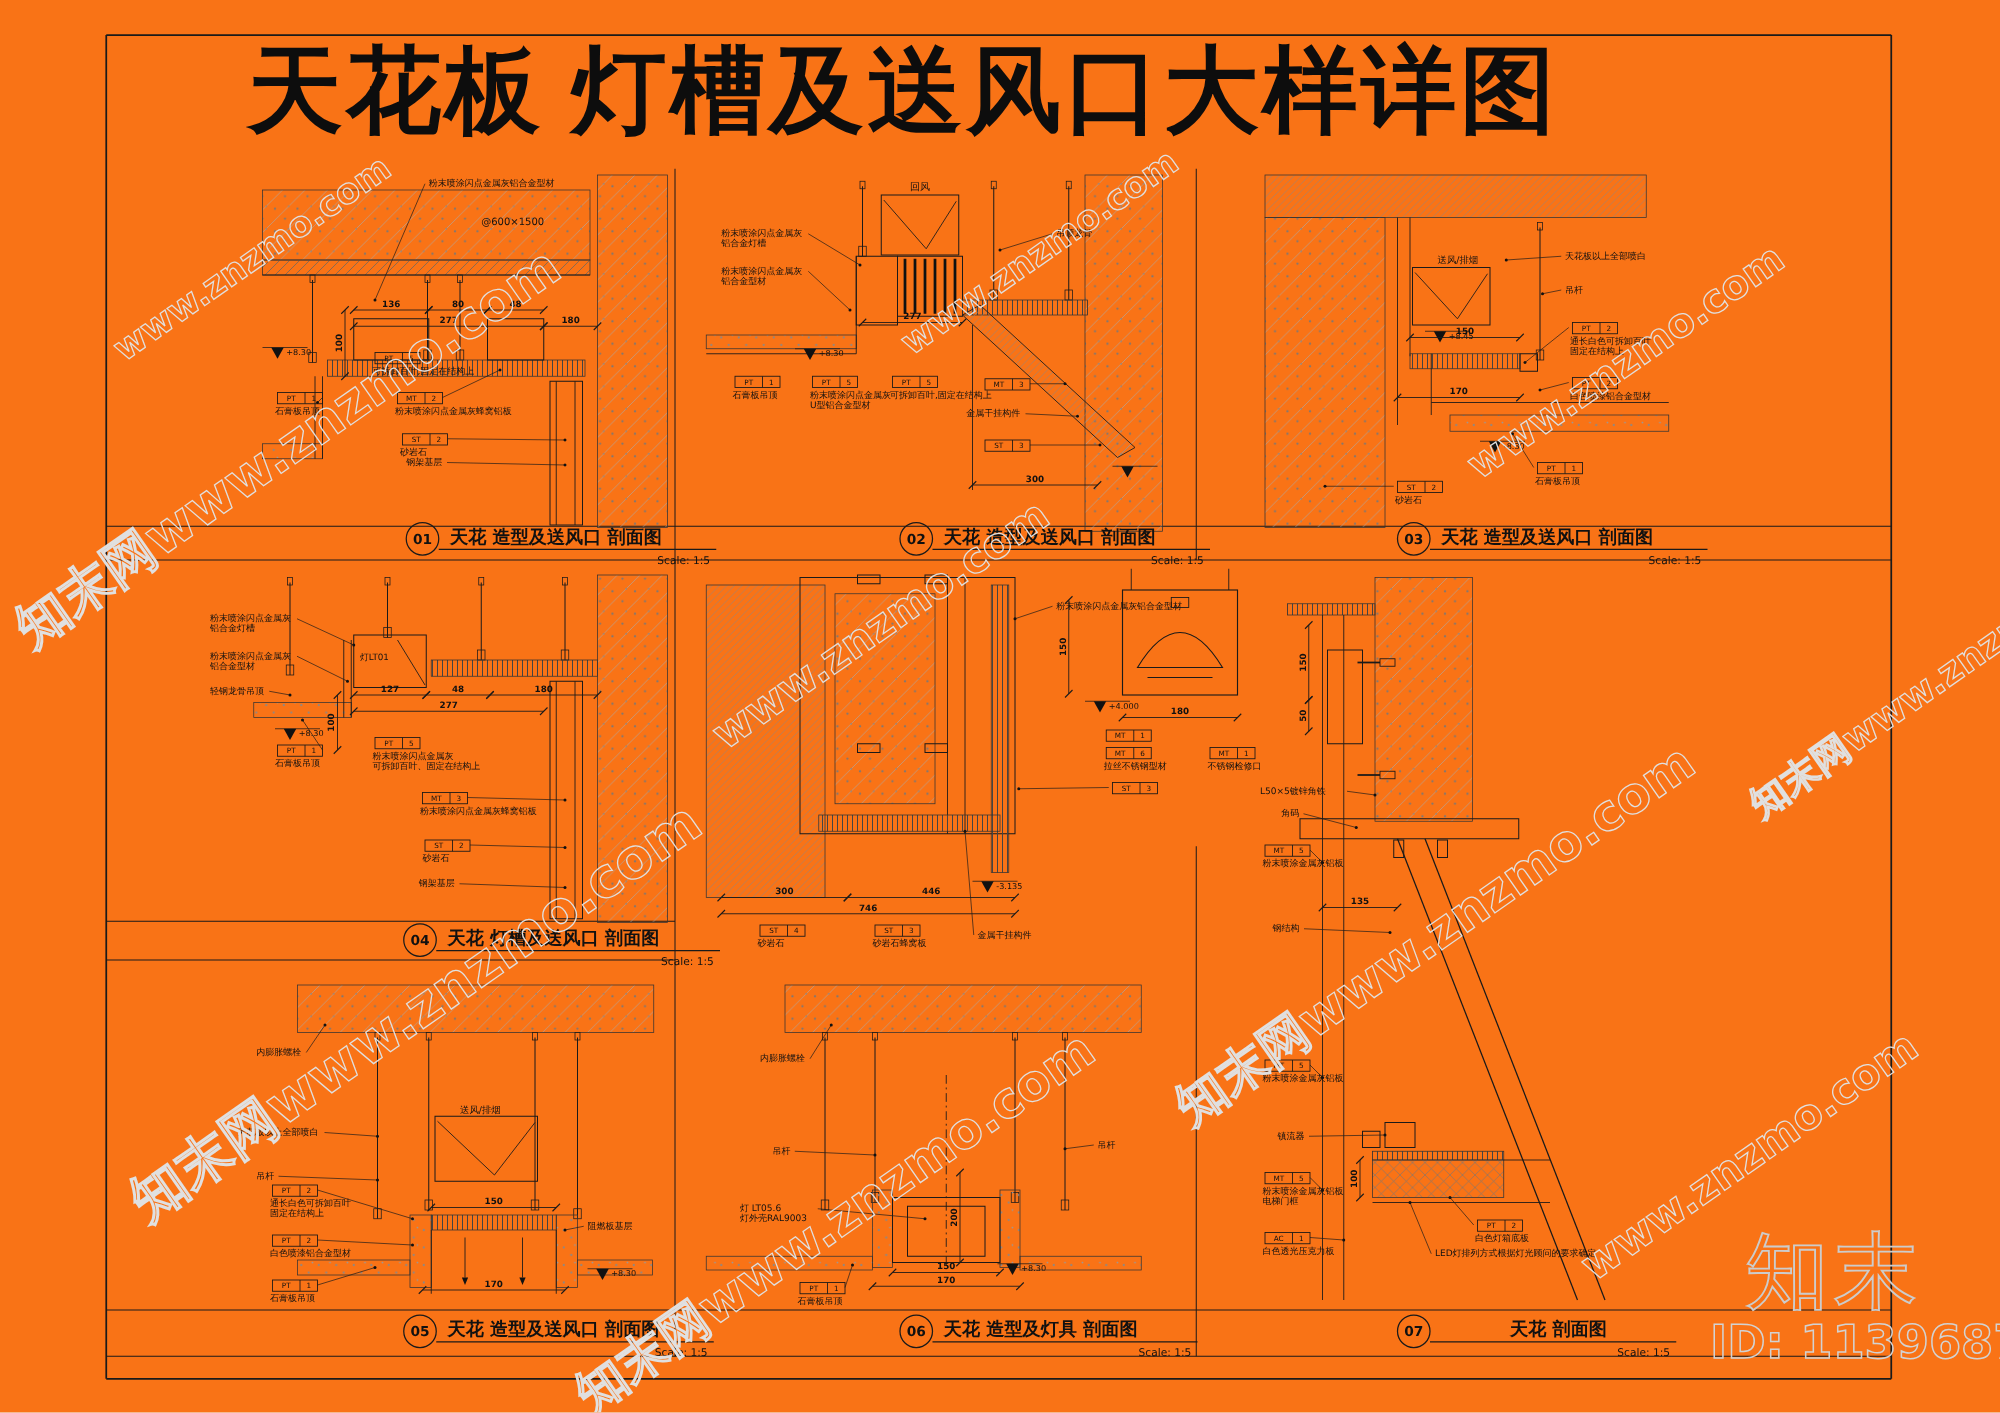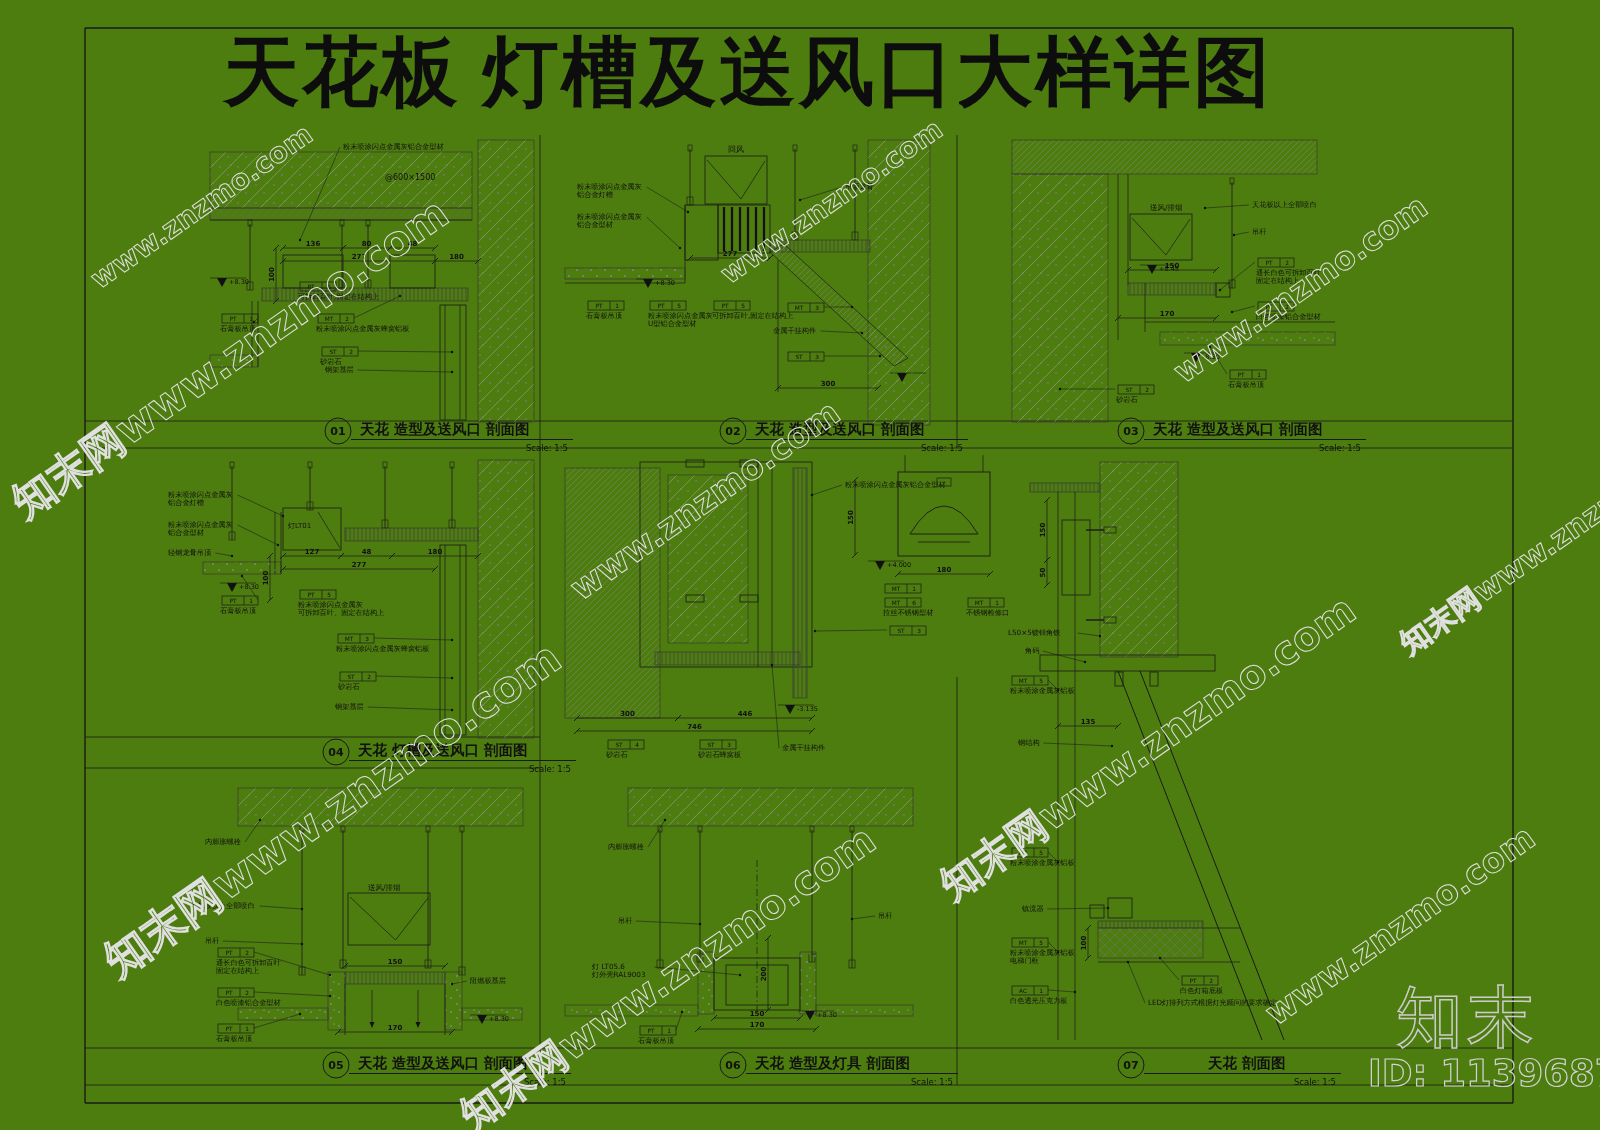--- a/index.html
+++ b/index.html
@@ -1,17 +1,17 @@
 <!DOCTYPE html>
 <html><head>
 <meta charset="utf-8">
 <style>
   html,body{margin:0;padding:0;background:#f2f2f2;}
-  #sheet{position:relative;width:1600px;height:1130px;background:#4d7c0f;overflow:hidden;
-         font-family:"DejaVu Sans","Liberation Sans",sans-serif;color:#111;text-align:center;}
+  #sheet{position:relative;width:1600px;height:1130px;background:#f97316;overflow:hidden;
+         font-family:"DejaVu Sans","Liberation Sans",sans-serif;color:#111;}
   #page-title{position:absolute;left:198px;top:22px;width:1100px;
       font-family:"Liberation Serif","DejaVu Serif",serif;
       font-size:76px;font-weight:700;letter-spacing:3px;color:#0d0d0d;white-space:nowrap;}
   #cad{position:absolute;left:0;top:0;}
   .wm{position:absolute;white-space:nowrap;font-weight:700;
       color:transparent;-webkit-text-stroke:1px #e0e0e0;
       transform:rotate(-35deg);pointer-events:none;}
   #site-logo{position:absolute;left:1396px;top:972px;font-size:67px;font-weight:400;
       color:transparent;-webkit-text-stroke:1.5px #cccccc;letter-spacing:4px;}
   #image-id{position:absolute;left:1368px;top:1052px;font-size:37px;font-weight:700;

